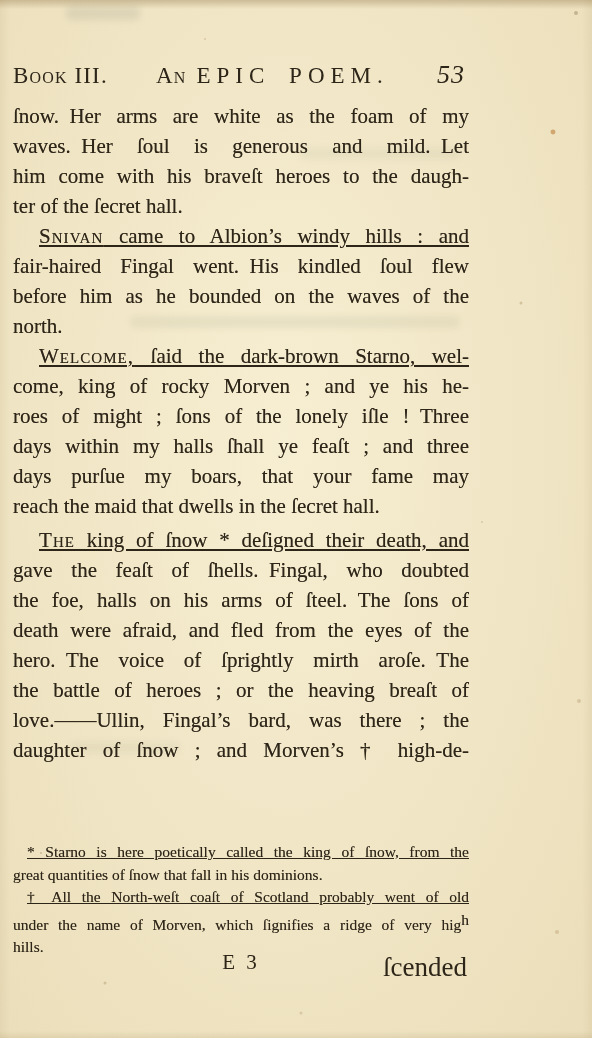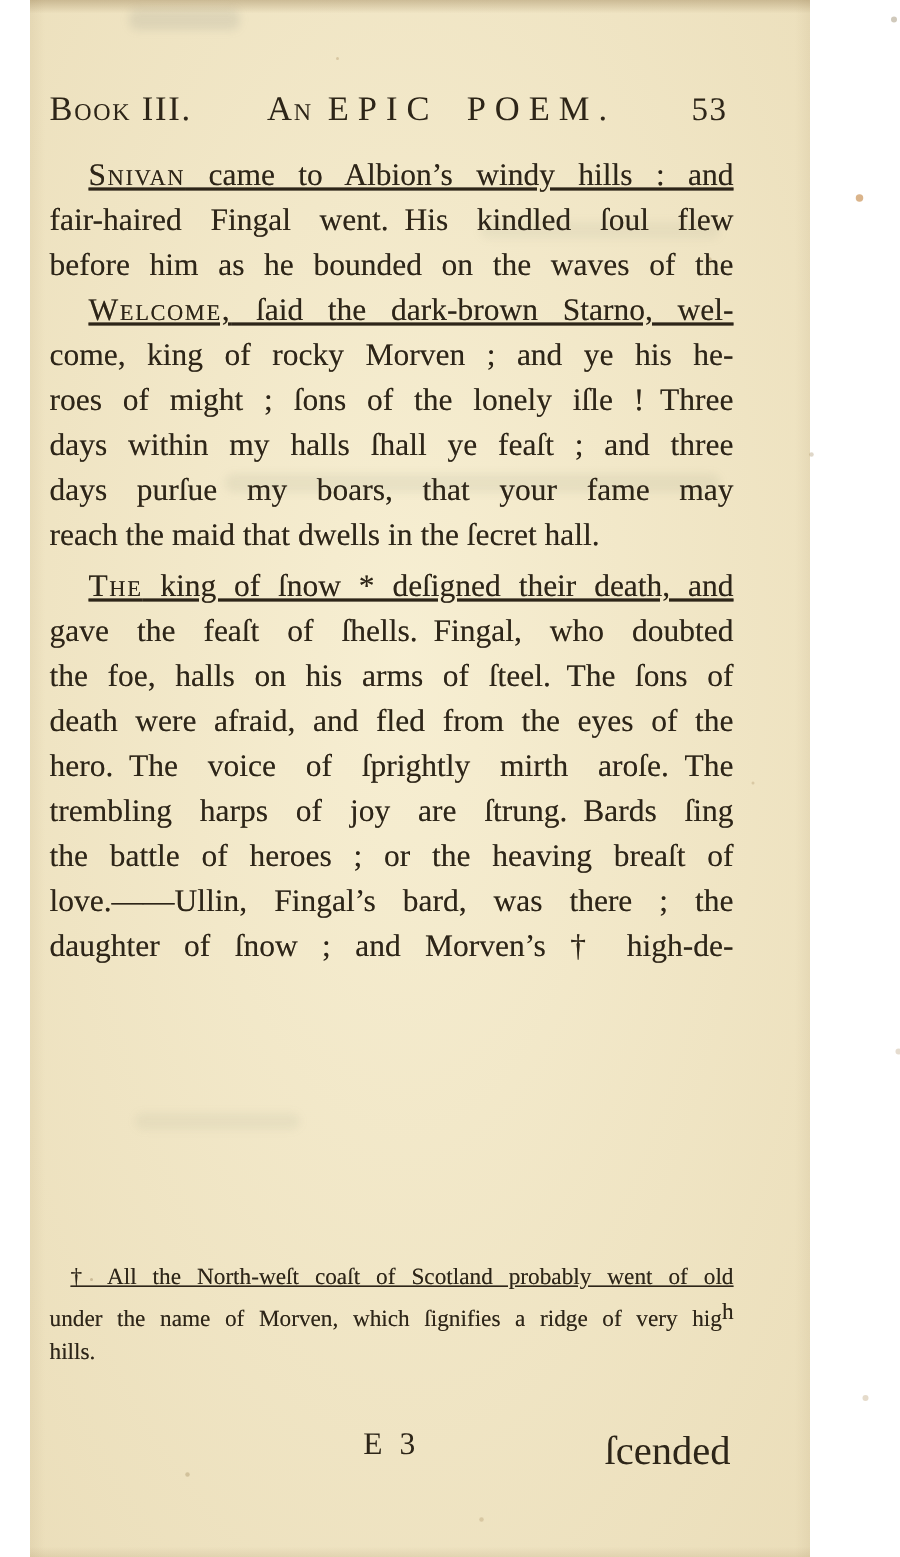--- a/index.html
+++ b/index.html
@@ -1,40 +1,39 @@
 <!DOCTYPE html>
 <html><head>
 <meta charset="utf-8">
 <style>
   html,body{margin:0;padding:0;}
   body{
     width:600px;height:1038px;overflow:hidden;
     font-family:"Liberation Serif","DejaVu Serif",serif;
   }
   .page{
-    position:relative;width:520px;height:1038px;
+    position:relative;width:592px;height:1038px;
     background-color:#f0e5c4;
     background-image:
       linear-gradient(180deg, rgba(150,124,80,.40), rgba(150,124,80,0) 9px),
       linear-gradient(0deg,   rgba(150,124,80,.14), rgba(150,124,80,0) 7px),
       linear-gradient(90deg,  rgba(160,135,90,.10), rgba(160,135,90,0) 10px),
       linear-gradient(270deg, rgba(160,135,90,.10), rgba(160,135,90,0) 10px),
       radial-gradient(ellipse at 48% 42%, rgba(255,250,228,.45), rgba(217,198,152,.22) 97%);
     color:#2d2518;
-    margin-left:20px;
   }
   
   .running-head{
     position:absolute;left:13px;top:60px;width:452px;
     display:flex;justify-content:space-between;align-items:baseline;
     font-size:23px;white-space:nowrap;
   }
   .sc{font-variant:small-caps;letter-spacing:.05em;}
   .head-title{letter-spacing:6px;word-spacing:7px;margin-left:10px;font-family:Liberation Serif, serif;}
-  .page-num{font-size:22px;letter-spacing:1px;}
+  .page-num{font-size:26px;letter-spacing:1px;font-style:italic;}
   
   .body-text{
     position:absolute;left:13px;top:101px;width:456px;
     font-size:21px;line-height:30px;
     text-shadow:0 0 .4px rgba(45,37,24,.55);
   }
   .line{text-align:justify;text-align-last:justify;}
   .line.last{text-align-last:left;}
   .line.indent{text-indent:26px;text-decoration:underline;}
   .para{margin:0;}
@@ -90,46 +89,56 @@
   <header class="running-head">
     <span class="sc">Book III.</span>
     <span>
       <span class="sc">An</span><span class="head-title">EPIC POEM.</span>
     </span>
     <span class="page-num">53</span>
   </header>
 
   <main class="body-text" id="body-text">
       <div class="para">
+        <div class="line">ſnow. Her arms are white as the foam of my</div>
+        <div class="line">waves. Her ſoul is generous and mild. Let</div>
+        <div class="line">him come with his braveſt heroes to the daugh-</div>
+        <div class="line last">ter of the ſecret hall.</div>
+      </div>
+      <div class="para">
         <div class="line indent"><span class="sc">Snivan</span> came to Albion’s windy hills : and</div>
         <div class="line">fair-haired Fingal went. His kindled ſoul flew</div>
         <div class="line">before him as he bounded on the waves of the</div>
+        <div class="line last">north.</div>
       </div>
       <div class="para">
         <div class="line indent"><span class="sc">Welcome,</span> ſaid the dark-brown Starno, wel-</div>
         <div class="line">come, king of rocky Morven ; and ye his he-</div>
         <div class="line">roes of might ; ſons of the lonely iſle ! Three</div>
         <div class="line">days within my halls ſhall ye feaſt ; and three</div>
         <div class="line">days purſue my boars, that your fame may</div>
         <div class="line last">reach the maid that dwells in the ſecret hall.</div>
       </div>
       <div class="para gap">
         <div class="line indent"><span class="sc">The</span> king of ſnow * deſigned their death, and</div>
         <div class="line">gave the feaſt of ſhells. Fingal, who doubted</div>
         <div class="line">the foe, halls on his arms of ſteel. The ſons of</div>
         <div class="line">death were afraid, and fled from the eyes of the</div>
         <div class="line">hero. The voice of ſprightly mirth aroſe. The</div>
-        <div class="line">trembling harps of joy are ſtrung. Bards ſing</div>
         <div class="line">the battle of heroes ; or the heaving breaſt of</div>
         <div class="line">love.——Ullin, Fingal’s bard, was there ; the</div>
         <div class="line">daughter of ſnow ; and Morven’s † high-de-</div>
       </div>
     </main>
 
   <section class="footnotes" id="footnotes">
+      <div class="para">
+        <div class="line indent">* Starno is here poetically called the king of ſnow, from the</div>
+        <div class="line last">great quantities of ſnow that fall in his dominions.</div>
+      </div>
       <div class="para">
         <div class="line indent">† All the North-weſt coaſt of Scotland probably went of old</div>
         <div class="line">under the name of Morven, which ſignifies a ridge of very hig<span class="sup">h</span></div>
         <div class="line last">hills.</div>
       </div>
     </section>
 
   <div class="sig-row">
     <span class="sig">E 3</span>
     <span class="catch">ſcended</span>

